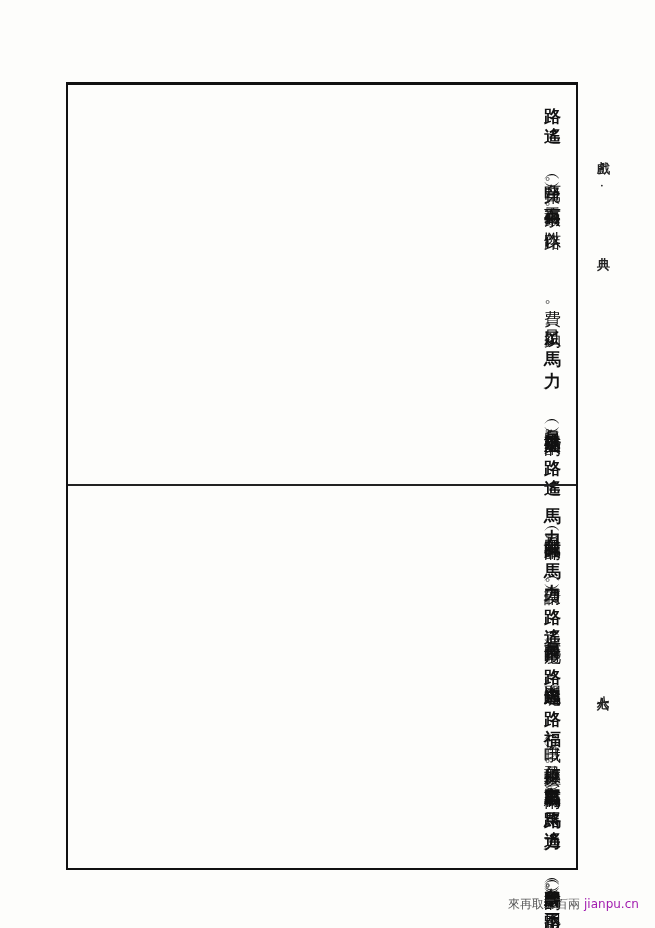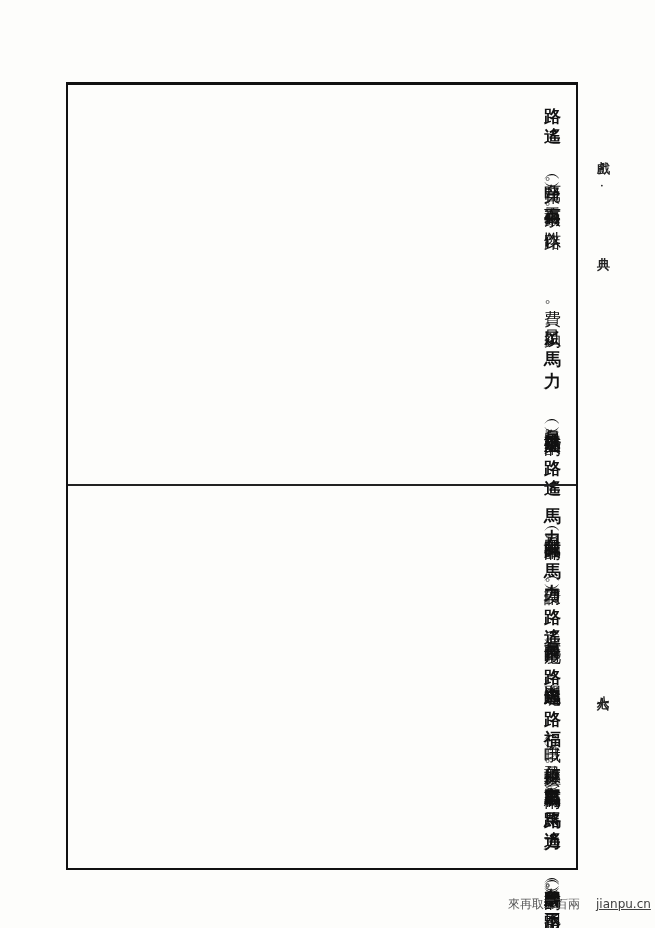--- a/index.html
+++ b/index.html
@@ -18,21 +18,21 @@
   .spk{width:27.5px;height:76px;font-weight:bold;letter-spacing:20px;flex:0 0 76px;}
   .txt{white-space:nowrap;}
   .cont .spk{visibility:hidden;}
   .side{position:absolute;writing-mode:vertical-rl;font-size:13px;font-weight:bold;color:#222;}
   .side.t1{left:594px;top:151px;}
   .side.dot{left:597px;top:184px;font-size:9px;}
   .side.t2{left:594px;top:247px;}
   .side.pg{left:594px;top:688px;font-size:12px;letter-spacing:-1px;}
   .watermark{position:absolute;left:508px;top:896px;font-size:12px;color:#555;
              font-family:"DejaVu Sans","Liberation Sans",sans-serif;}
-  .watermark .en{color:#404040;margin-left:16px;text-decoration:underline;}
+  .watermark .en{color:#a21caf;margin-left:4px;}
 </style>
 </head>
 <body>
 
 <div class="frame">
   <div class="half top">
     <div class="cols" id="top-cols">
         <div class="line">
           <span class="spk">路遙</span>
           <span class="txt">（白）吓賢弟。這有二百兩銀子。以作路</span>

